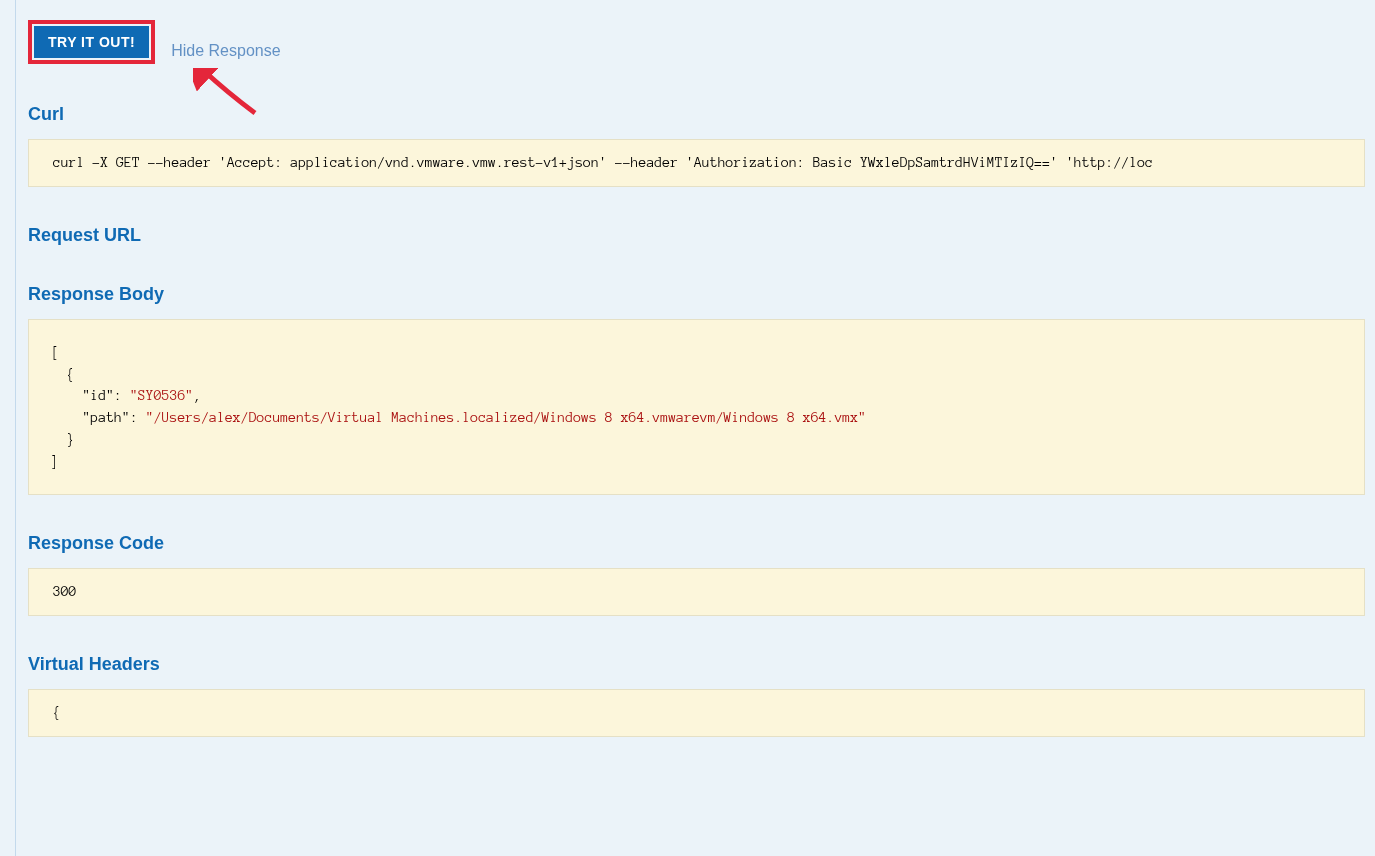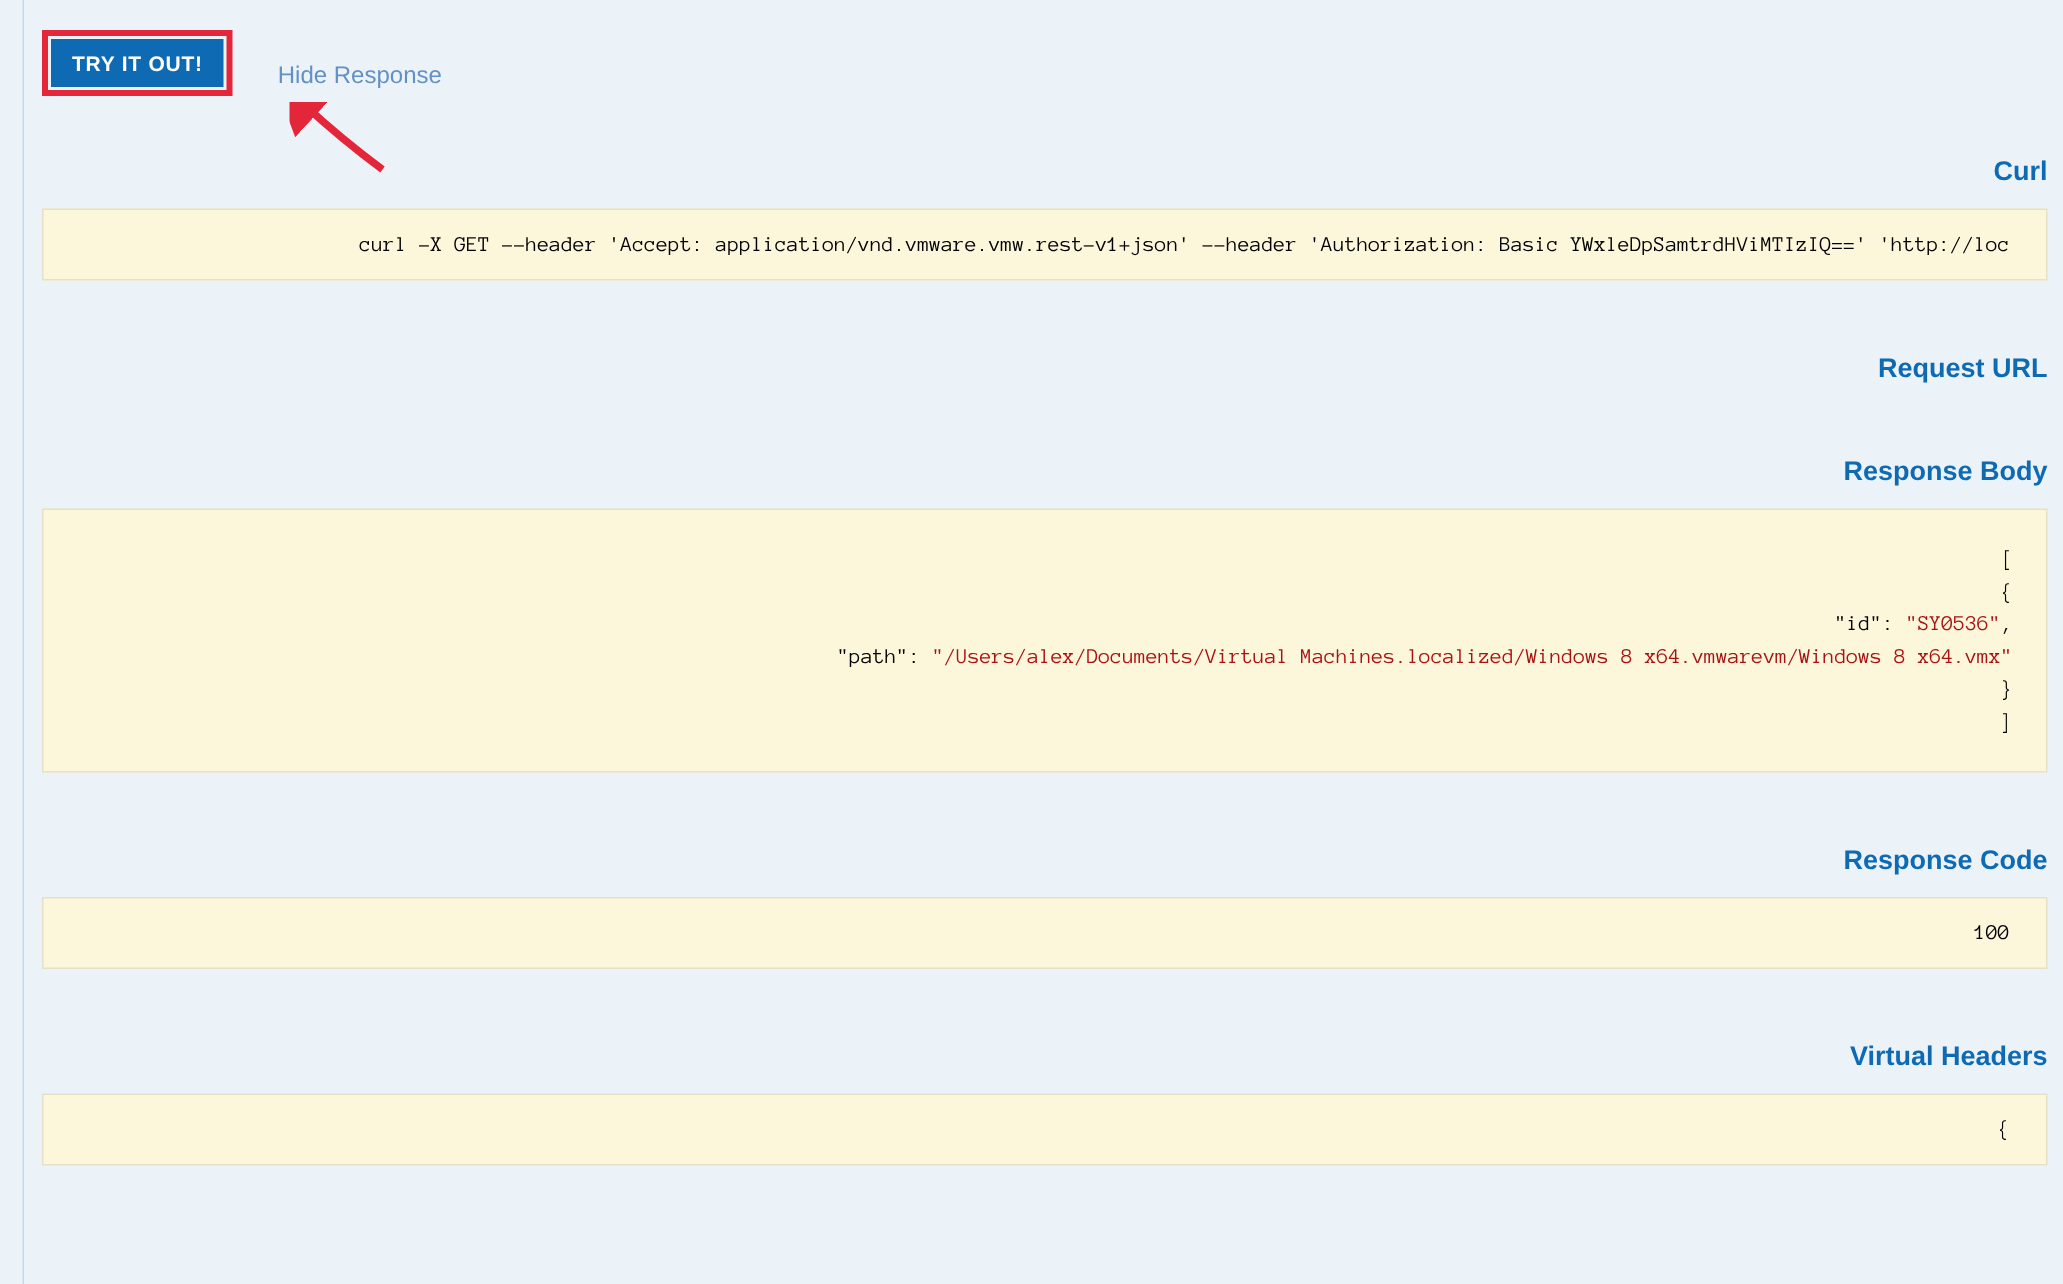--- a/index.html
+++ b/index.html
@@ -18,21 +18,21 @@
     .container {
       background: #ebf3f9;
       border-left: 1px solid #c3d9ec;
       margin-left: 15px;
       padding: 20px 10px 10px 12px;
       height: 100%;
     }
     .action-row {
       display: flex;
       align-items: center;
-      gap: 30px;
+      gap: 16px;
       margin-bottom: 40px;
       position: relative;
     }
     .try-button-highlight {
       border: 4px solid #e4263a;
       padding: 2px;
       display: inline-block;
     }
     .try-button {
       background: #0f6ab4;
@@ -59,22 +59,21 @@
       pointer-events: none;
     }
     .section-title {
       color: #0f6ab4;
       font-size: 18px;
       font-weight: bold;
       margin-bottom: 14px;
       margin-top: 0;
     }
     .section {
-      margin-bottom: 48px;
-      text-align: right;
+      margin-bottom: 38px;
     }
     .code-box {
       background: #fcf6db;
       border: 1px solid #e5e0c6;
       padding: 12px 24px;
       font-family: "Anonymous Pro", "Menlo", "Consolas", monospace;
       font-size: 14.5px;
       color: #000000;
       white-space: pre;
       overflow-x: hidden;
@@ -128,21 +127,21 @@
     <div class="code-box code-box-large"><span class="json-punc">[</span>
 <span class="json-punc">  {</span>
 <span class="json-key">    "id": </span><span class="json-string">"SY0536"</span><span class="json-punc">,</span>
 <span class="json-key">    "path": </span><span class="json-string">"/Users/alex/Documents/Virtual Machines.localized/Windows 8 x64.vmwarevm/Windows 8 x64.vmx"</span>
 <span class="json-punc">  }</span>
 <span class="json-punc">]</span></div>
   </div>
 
   <div class="section">
     <h4 class="section-title">Response Code</h4>
-    <div class="code-box">100</div>
+    <div class="code-box">300</div>
   </div>
 
   <div class="section">
     <h4 class="section-title">Virtual Headers</h4>
     <div class="code-box">{</div>
   </div>
 
 </div>
 
 </body></html>

